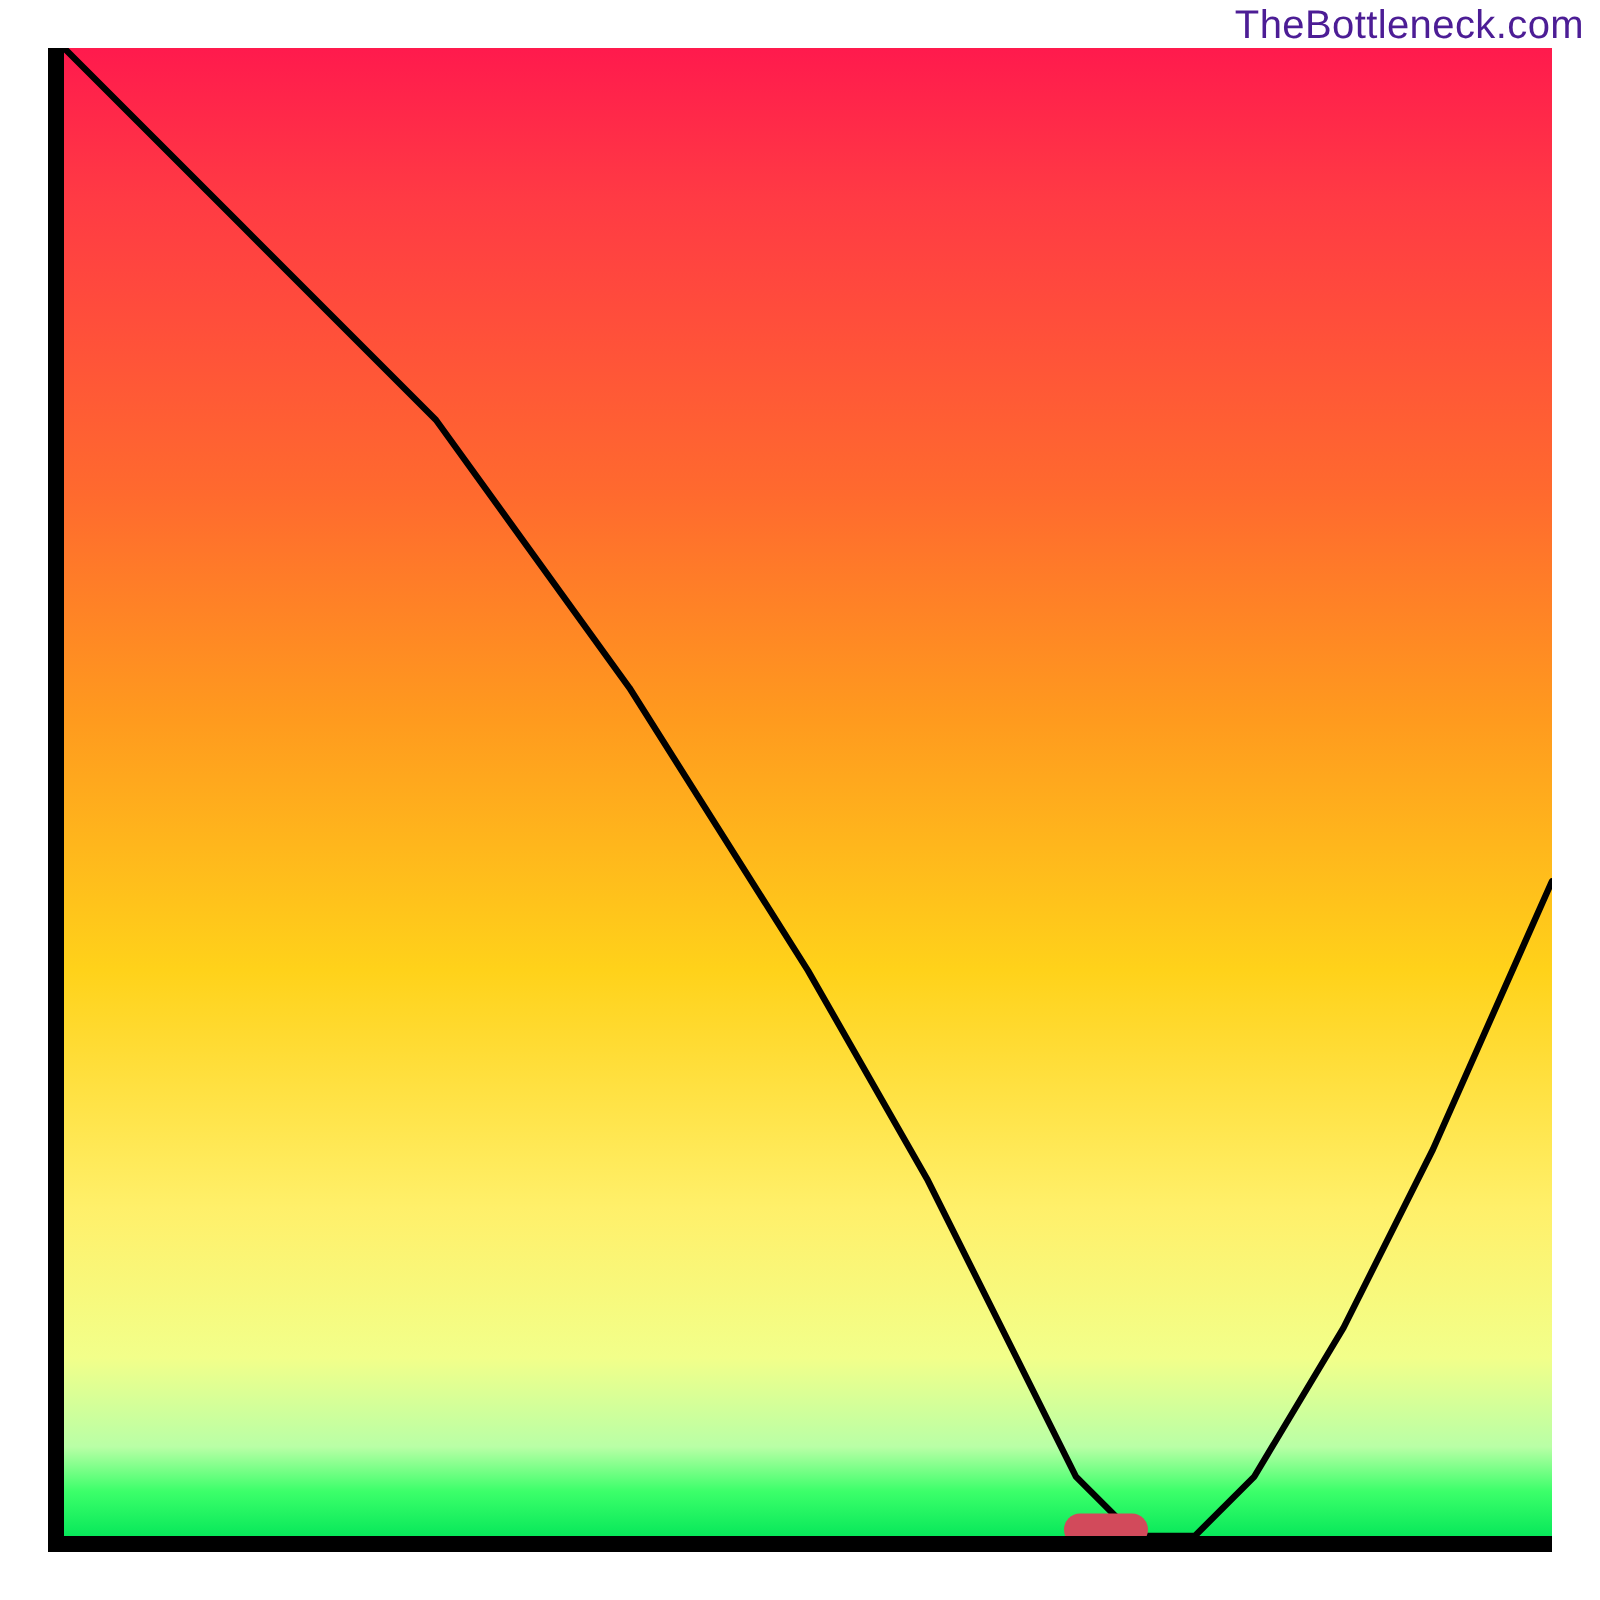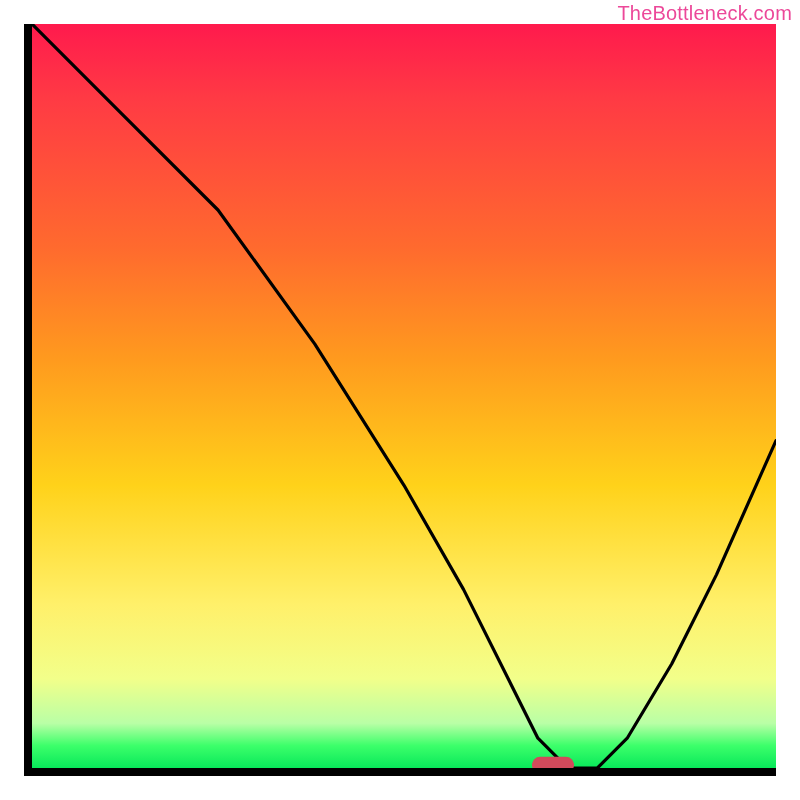--- a/index.html
+++ b/index.html
@@ -56,21 +56,21 @@
     width: 42px;
     height: 16px;
     border-radius: 8px;
     background: #d24a5b;
     transform: translate(-50%, -50%);
   }
   .watermark {
     position: absolute;
     top: 2px;
     right: 8px;
-    color: #ec4899;
+    color: #4c1d95;
     font-size: 20px;
     letter-spacing: 0.2px;
     font-weight: 500;
   }
 </style>
 </head>
 <body>
 
 <div class="chart-wrap">
 

